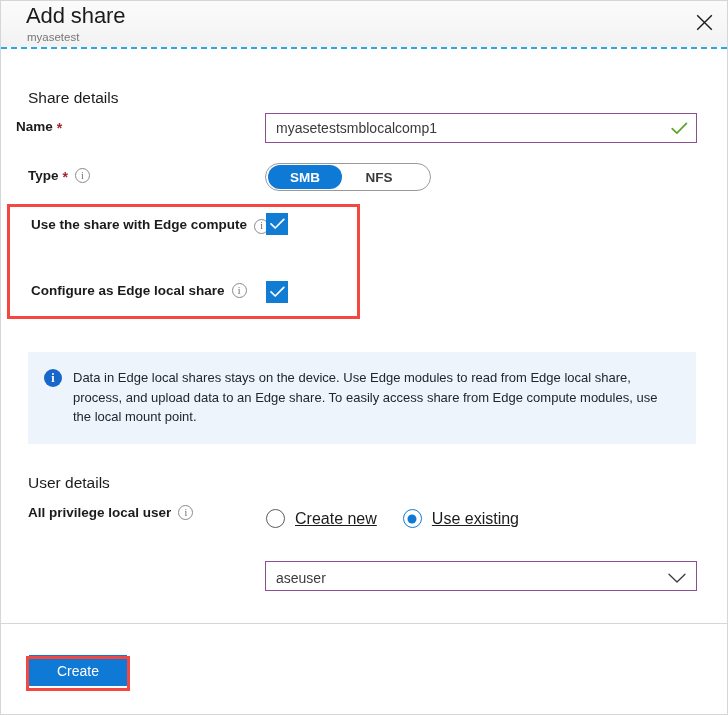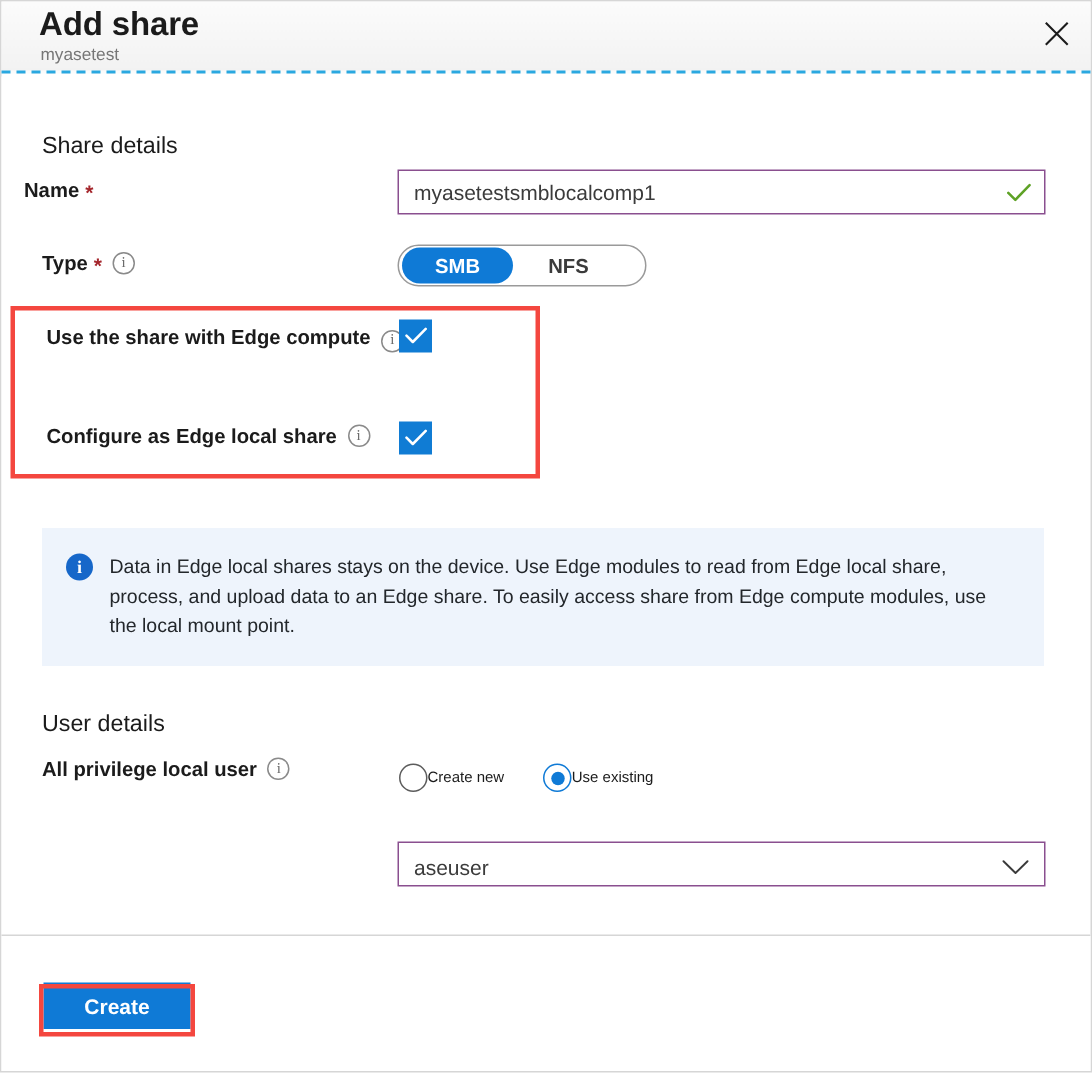--- a/index.html
+++ b/index.html
@@ -29,21 +29,21 @@
     left: 0; top: 0;
     width: 726px;
     height: 48px;
     background: linear-gradient(to bottom, #fbfbfb 0%, #f6f6f6 60%, #f2f2f2 100%);
     border-bottom: 2px dashed #2aa8e0;
   }
   .blade-title {
     position: absolute;
     left: 25px; top: 2px;
     font-size: 22px;
-    font-weight: 700;
+    font-weight: 400;
     letter-spacing: -0.1px;
     color: #1b1b1b;
     white-space: nowrap;
   }
   .blade-subtitle {
     position: absolute;
     left: 26px; top: 30px;
     font-size: 11.5px;
     color: #767676;
     white-space: nowrap;
@@ -233,24 +233,26 @@
   .radio.checked::after {
     content: "";
     position: absolute;
     left: 50%; top: 50%;
     transform: translate(-50%, -50%);
     width: 9px; height: 9px;
     border-radius: 50%;
     background: #0f7ad6;
   }
   .radio-label {
-    font-size: 10px;
-    color: #1b1b1b;
-    white-space: nowrap;
-    cursor: pointer;
+    font-size: 16px;
+    color: #1b1b1b;
+    margin-left: 10px;
+    white-space: nowrap;
+    cursor: pointer;
+    text-decoration: underline;
   }
   .radio-gap { width: 26px; }
 
   
   .select-box {
     position: absolute;
     background: #ffffff;
     border: 1px solid #8a4f8f;
     display: flex;
     align-items: center;
@@ -273,21 +275,21 @@
     background: #ffffff;
     border-top: 1px solid #d6d6d6;
   }
   .create-btn {
     position: absolute;
     left: 28px; top: 31px;
     width: 98px; height: 31px;
     background: #0f7ad6;
     color: #ffffff;
     font-size: 14px;
-    font-weight: 700;
+    font-weight: 400;
     border: none;
     display: flex;
     align-items: center;
     justify-content: center;
     cursor: pointer;
     font-family: "Liberation Sans", sans-serif;
   }
 </style>
 </head>
 <body>

